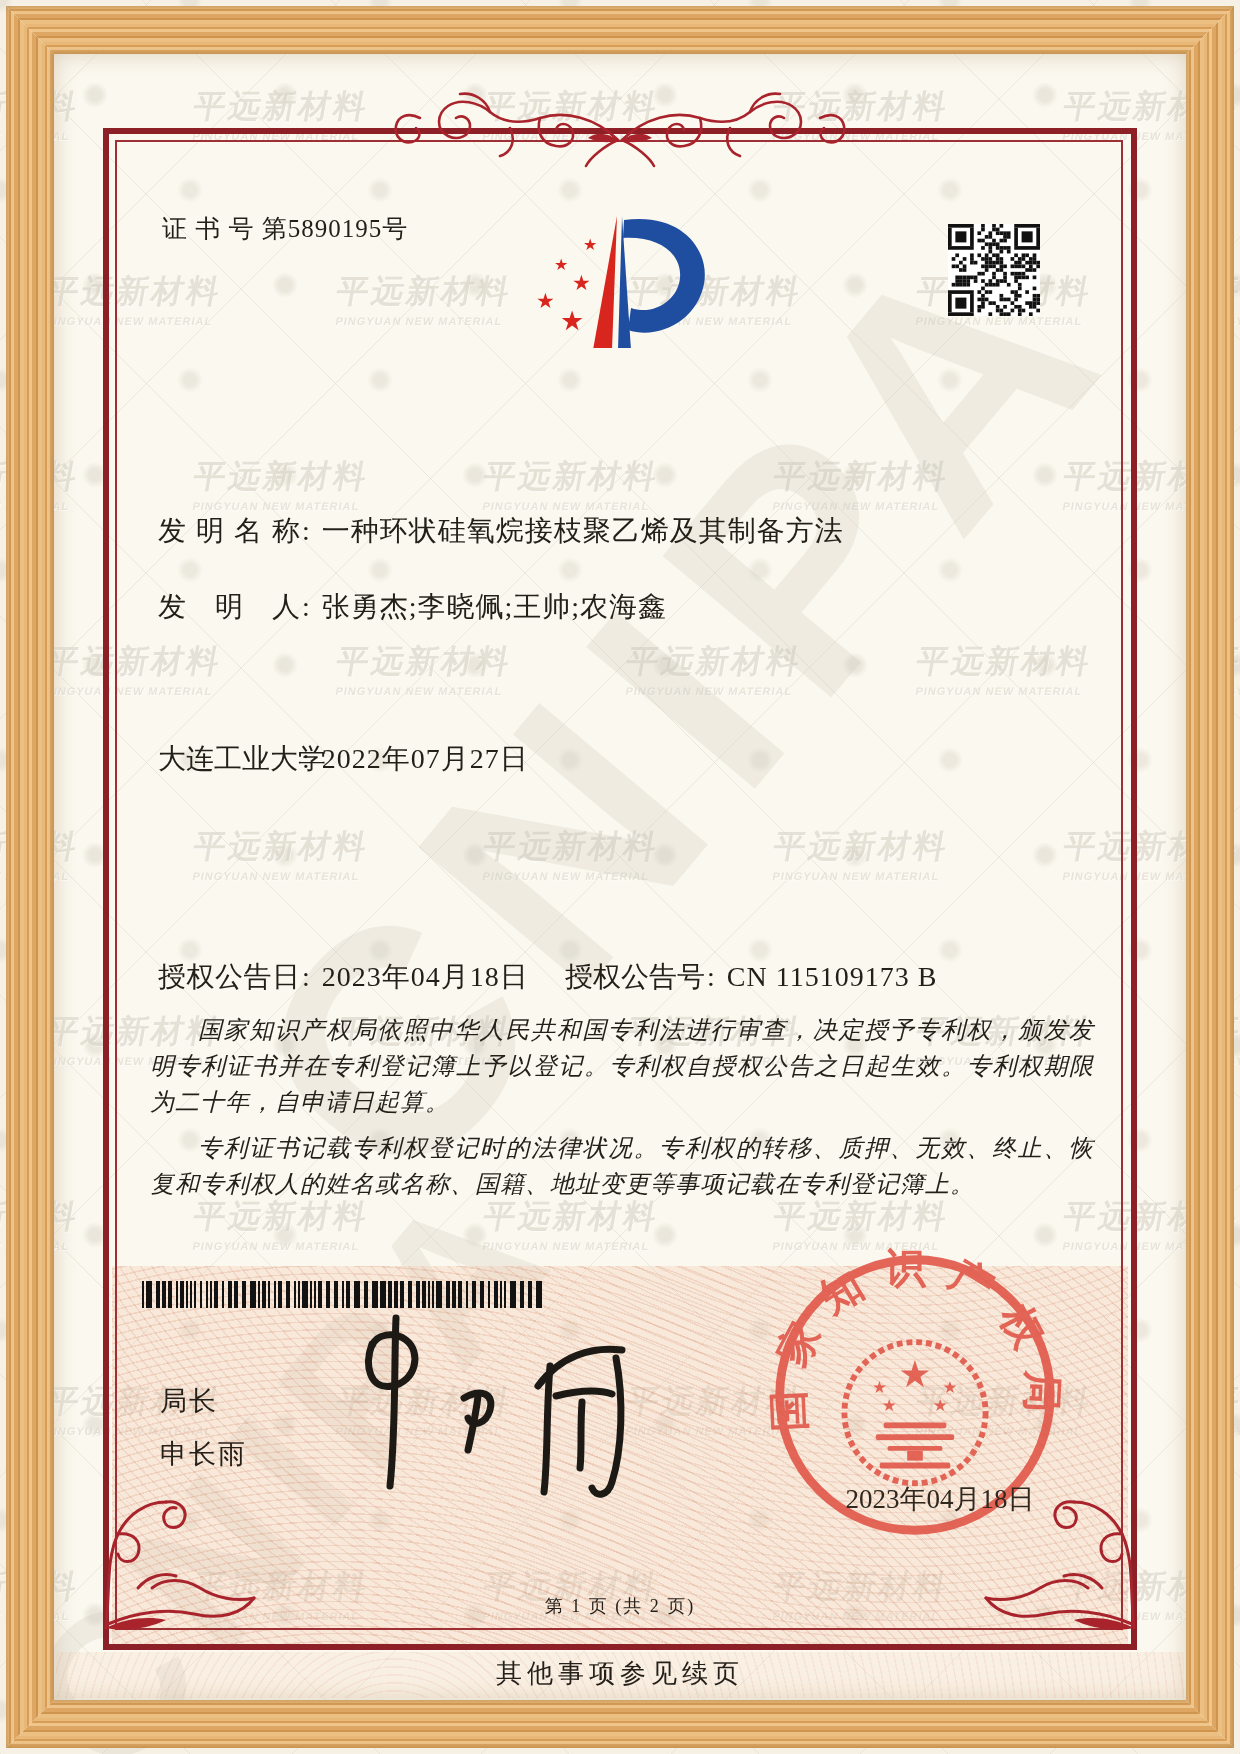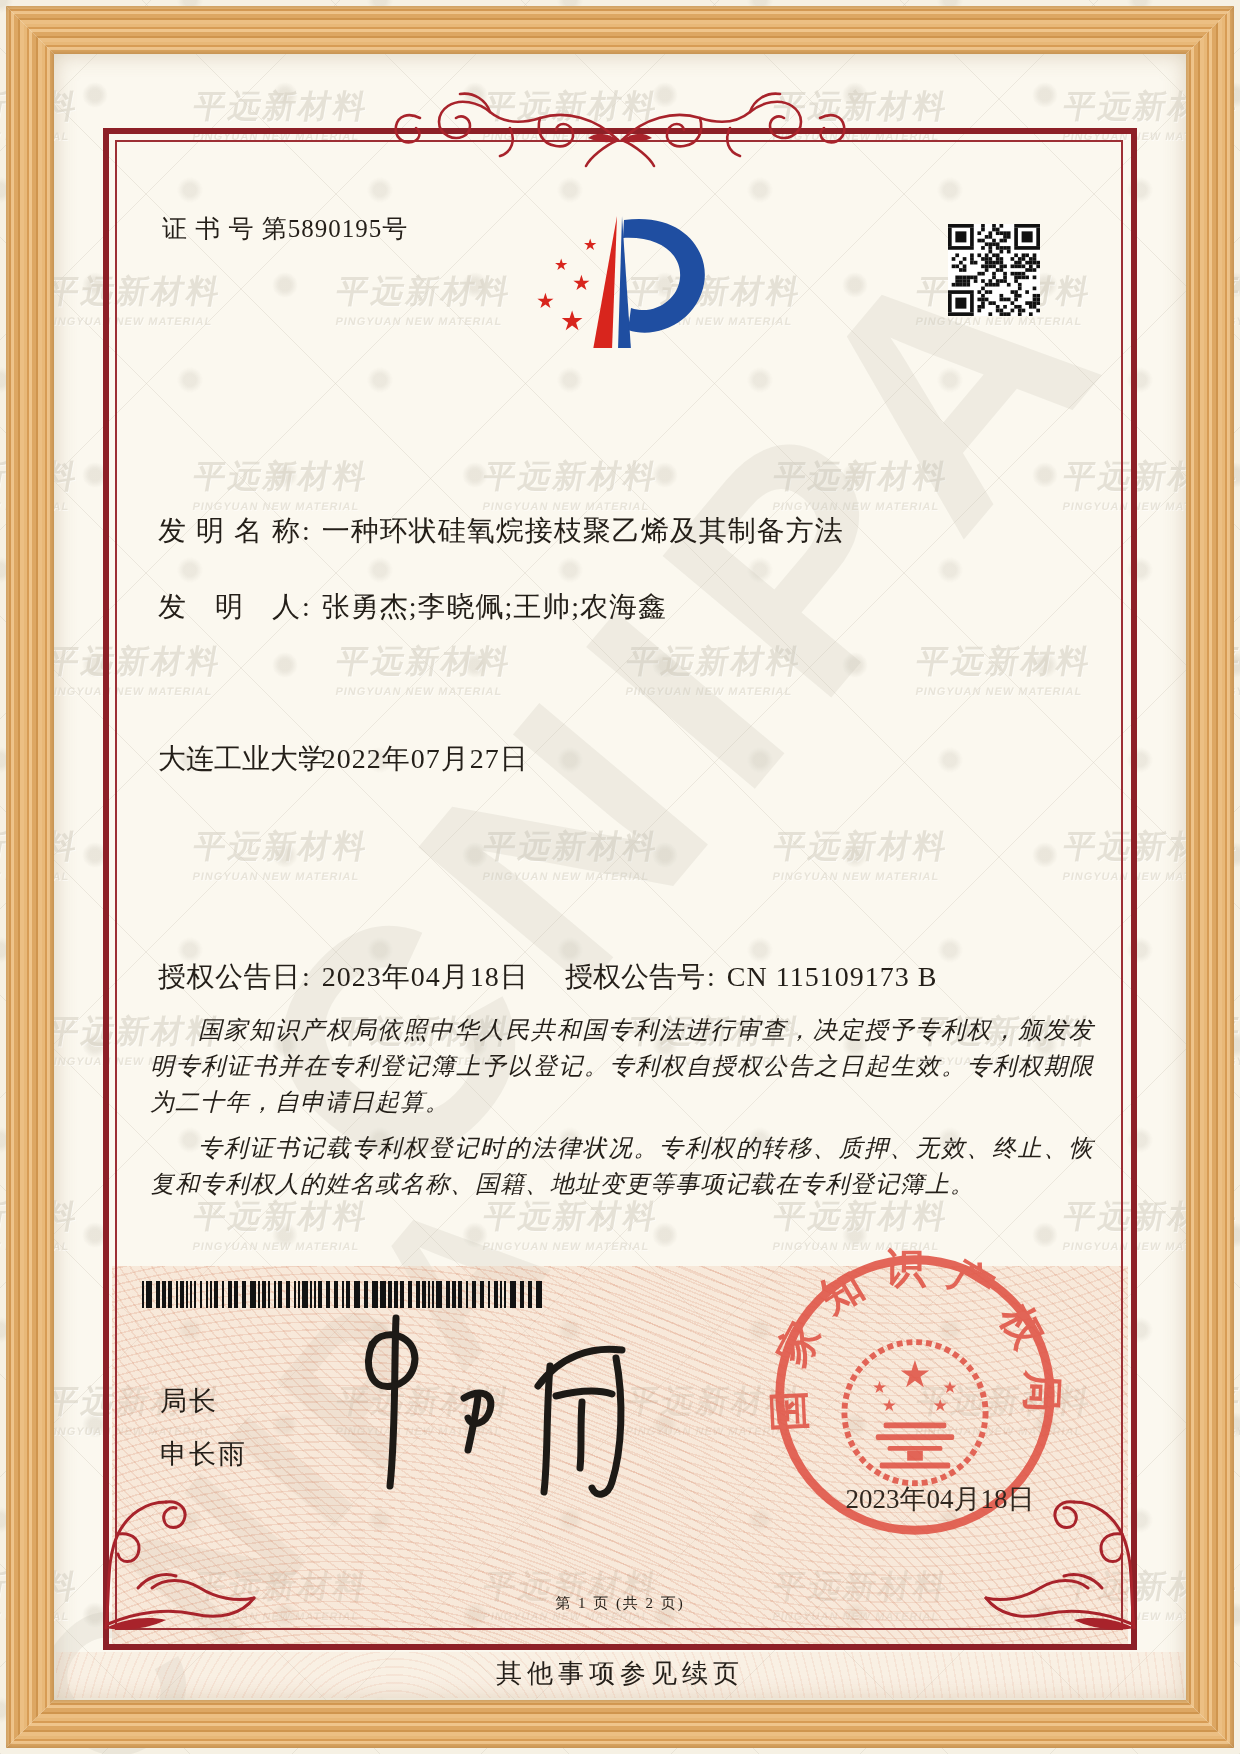--- a/index.html
+++ b/index.html
@@ -60,21 +60,21 @@
          letter-spacing:32px;text-indent:32px;}
   .row{position:absolute;left:158px;z-index:5;font-size:28px;white-space:nowrap;}
   .flabel{display:inline-block;width:142px;text-align:justify;text-align-last:justify;vertical-align:bottom;}
   .colon{margin:0 12px 0 2px;}
   .fvalue{letter-spacing:1px;}
   .pair2{position:absolute;left:407px;top:0;white-space:nowrap;}
   .para{position:absolute;left:150px;width:944px;z-index:5;font-size:24px;line-height:36px;
         text-indent:2em;text-align:justify;white-space:normal;letter-spacing:1px;font-style:italic;}
   #director-label{left:160px;top:1383px;font-size:27px;letter-spacing:2px;font-family:"Liberation Sans","DejaVu Sans",sans-serif;}
   #director-name{left:160px;top:1436px;font-size:27px;letter-spacing:2px;font-family:"Liberation Sans","DejaVu Sans",sans-serif;}
-  #page-number{left:0;top:1594px;width:100%;text-align:center;font-size:15px;letter-spacing:2px;z-index:5;}
+  #page-number{left:0;top:1594px;width:100%;text-align:center;font-size:18px;letter-spacing:2px;z-index:5;}
   #continuation{left:0;top:1656px;width:100%;text-align:center;font-size:26px;letter-spacing:5px;z-index:5;}
   #seal-date{left:830px;top:1481px;width:220px;text-align:center;font-size:27px;z-index:7;color:#30271f;}
   #qr{position:absolute;left:948px;top:224px;z-index:5;}
   #barcode{position:absolute;left:142px;top:1281px;z-index:5;}
   #logo{position:absolute;left:498px;top:178px;z-index:5;}
   #signature{position:absolute;left:360px;top:1300px;z-index:6;}
   #seal{position:absolute;left:768px;top:1248px;z-index:6;opacity:.88;}
 </style>
 </head>
 <body>

